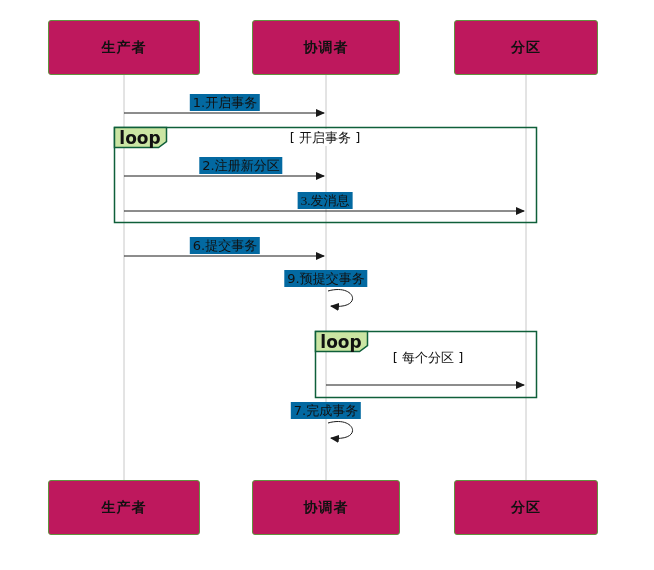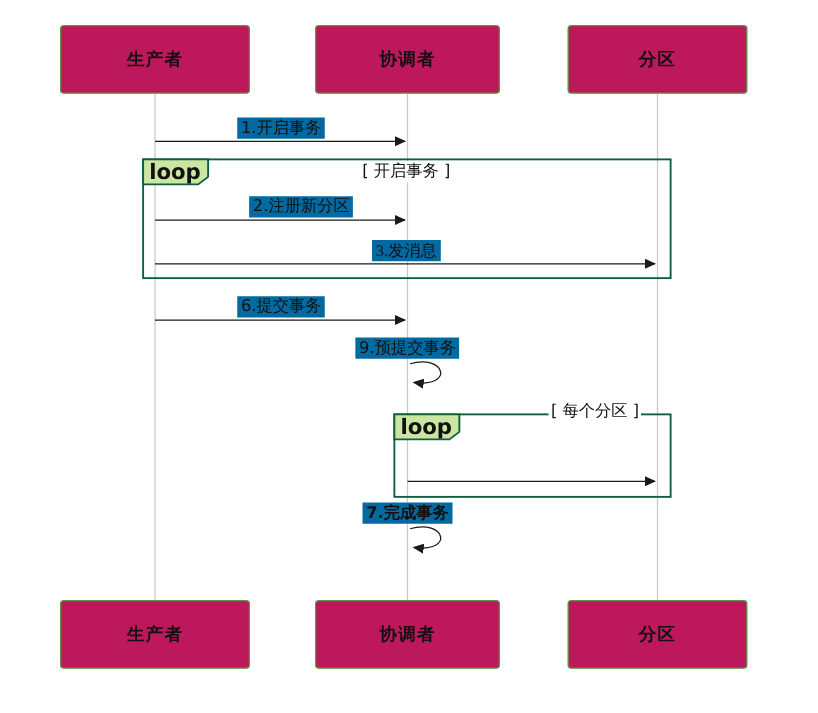--- a/index.html
+++ b/index.html
@@ -108,27 +108,27 @@
   </div>
   <div class="pbox" style="left:454px; top:20px; width:144px;">
     <span>分区</span>
   </div>
 
   <div class="mlabel" style="left:225px; top:94px;">1.开启事务</div>
   <div class="mlabel" style="left:241px; top:157px;">2.注册新分区</div>
   <div class="mlabel" style="left:325px; top:192px;font-family:Liberation Serif, serif;">3.发消息</div>
   <div class="mlabel" style="left:225px; top:237px;">6.提交事务</div>
   <div class="mlabel" style="left:326px; top:270px;">9.预提交事务</div>
-  <div class="mlabel" style="left:326px; top:402px;font-weight:bold;">7.完成事务</div>
+  <div class="mlabel" style="left:326px; top:402px;">7.完成事务</div>
 
   <div class="looplbl" style="left:114px; top:129px;">loop</div>
   <div class="cond" style="left:325px; top:129px;">[ 开启事务 ]</div>
 
   <div class="looplbl" style="left:315px; top:333px;">loop</div>
-  <div class="cond" style="left:428px; top:321px;margin-left:48px;">[ 每个分区 ]</div>
+  <div class="cond" style="left:428px; top:349px;">[ 每个分区 ]</div>
 
   <div class="pbox" style="left:48px;  top:480px; width:152px;">
     <span>生产者</span>
   </div>
   <div class="pbox" style="left:252px; top:480px; width:148px;">
     <span>协调者</span>
   </div>
   <div class="pbox" style="left:454px; top:480px; width:144px;">
     <span>分区</span>
   </div>

